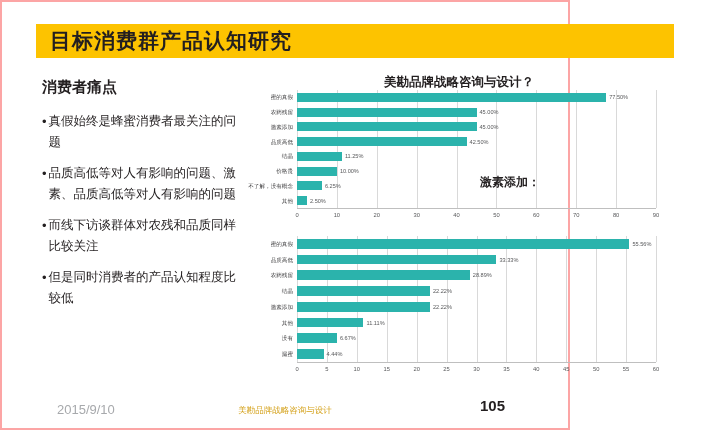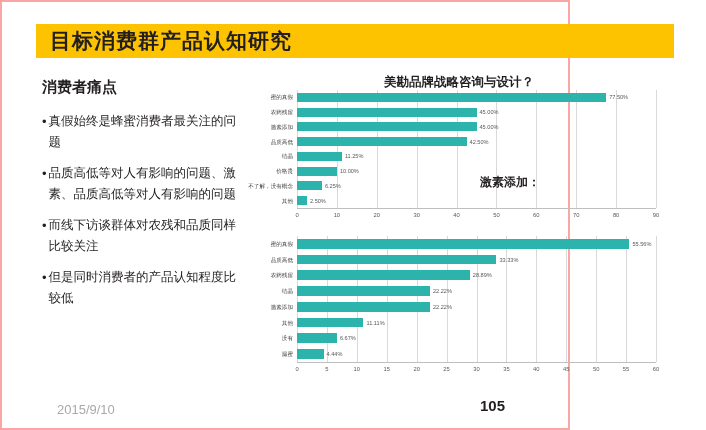--- a/index.html
+++ b/index.html
@@ -338,15 +338,16 @@
           <div class="bar-label" style="left: 42.9088px; top: 98.375px;">6.67%</div>
           <div class="bar" style="top: 113.243px; height: 9.765px; width: 26.566px; background: rgb(43, 179, 172);"></div>
           <div class="bar-label" style="left: 29.566px; top: 114.125px;">4.44%</div>
         </div>
       </div>
   </div>
 
   <div class="annot" id="annot-online">激素添加：</div>
 
   <div class="footer-date">2015/9/10</div>
+  <div class="footer-center">美勘品牌战略咨询与设计</div>
   <div class="footer-page">105</div>
 
 </div>
 
 </body></html>

